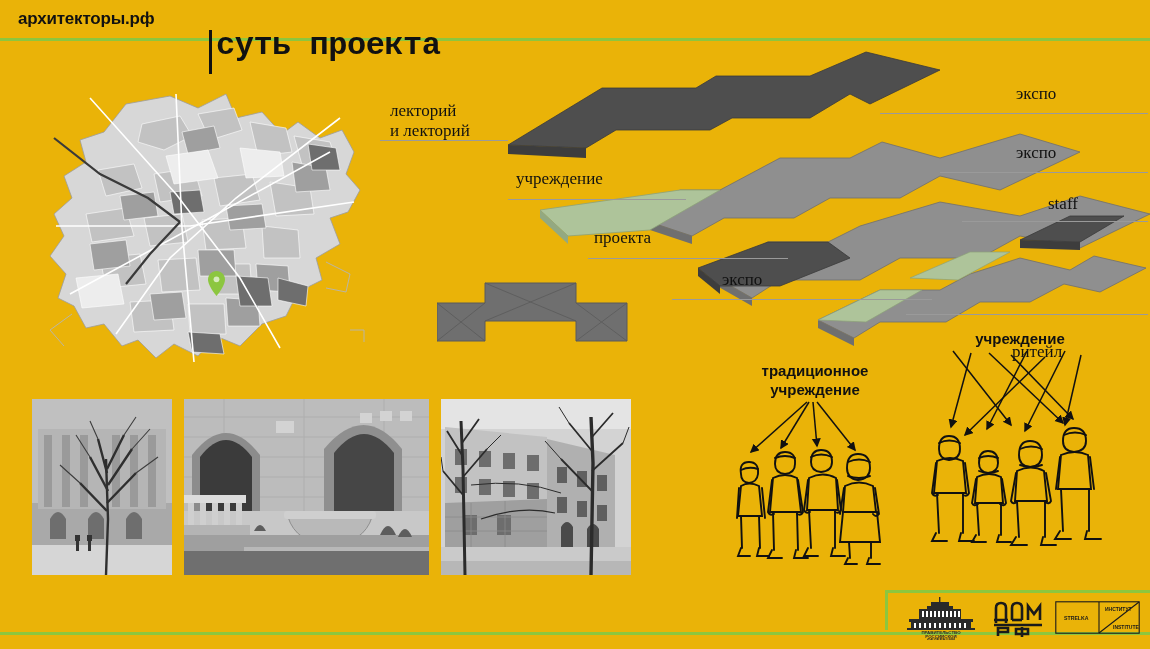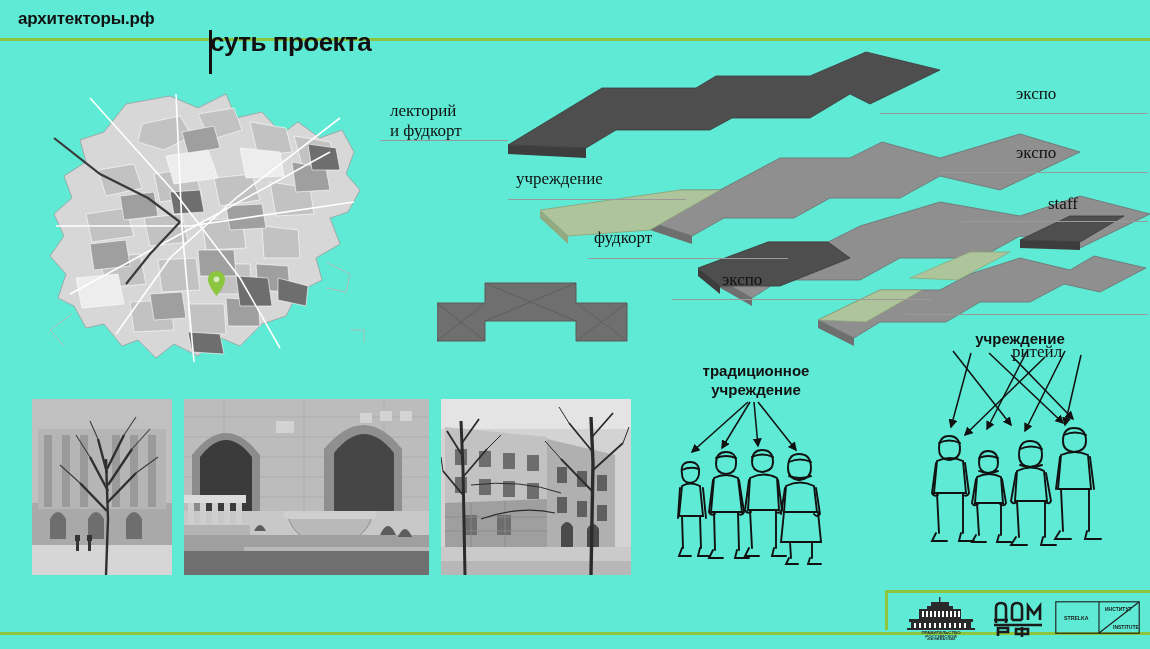--- a/index.html
+++ b/index.html
@@ -7,21 +7,21 @@
     padding: 0;
     background: #ffffff;
   }
   body {
     font-family: "Liberation Sans", sans-serif;
   }
   #slide {
     position: relative;
     width: 1150px;
     height: 649px;
-    background: #5eead4;
+    background: #eab308;
     overflow: hidden;
   }
 
   
   .rule-top {
     position: absolute;
     left: 0; top: 38px;
     width: 1150px; height: 3px;
     background: #8cc63f;
   }
@@ -58,27 +58,27 @@
   .brand-divider {
     position: absolute;
     left: 209px; top: 30px;
     width: 3px; height: 44px;
     background: #111;
   }
 
   
   .slide-title {
     position: absolute;
-    left: 210px; top: 27px;
-    font-size: 26px;
+    left: 216px; top: 27px;
+    font-size: 32px;
     font-weight: bold;
     color: #111;
     letter-spacing: -0.5px;
     white-space: nowrap;
-    font-family: Liberation Sans, sans-serif;
+    font-family: Liberation Mono, monospace;
   }
 
   
   .map-wrap {
     position: absolute;
     left: 30px; top: 78px;
     width: 352px; height: 300px;
   }
   .map-svg { display: block; width: 100%; height: 100%; }
   .pin {
@@ -149,21 +149,21 @@
   
   .plan-wrap {
     position: absolute;
     left: 437px; top: 281px;
     width: 195px; height: 65px;
   }
   .plan-wrap svg { display: block; width: 100%; height: 100%; }
 
   
   .people-block { position: absolute; }
-  #people-trad  { left: 656px; top: 362px; width: 200px; height: 220px; }
+  #people-trad  { left: 715px; top: 362px; width: 200px; height: 220px; }
   #people-part  { left: 915px; top: 330px; width: 210px; height: 252px; }
 
   .people-caption {
     font-family: "Liberation Sans", sans-serif;
     font-size: 15px;
     font-weight: bold;
     color: #111;
     text-align: center;
     line-height: 1.25;
     white-space: nowrap;
@@ -445,28 +445,28 @@
         <path d="M530 248 L590 222 L630 222 L578 250 Z" fill="#aec49a" stroke="#8da278" stroke-width="0.7"></path>
 
         <path d="M640 210 L690 186 L744 186 L700 212 Z" fill="#4e4e4e" stroke="#3a3a3a" stroke-width="0.8"></path>
         <path d="M640 210 L700 212 L700 220 L640 218 Z" fill="#3d3d3d"></path>
       </g>
     </svg>
   </div>
 
   <div class="iso-label" id="lbl-lektory">
     <div>лекторий</div>
-    <div>и фудкорт</div>
+    <div>и лекторий</div>
   </div>
   <div class="leader" id="led-lektory"></div>
 
   <div class="iso-label" id="lbl-coworking">учреждение</div>
   <div class="leader" id="led-coworking"></div>
 
-  <div class="iso-label" id="lbl-foodcourt">фудкорт</div>
+  <div class="iso-label" id="lbl-foodcourt">проекта</div>
   <div class="leader" id="led-foodcourt"></div>
 
   <div class="iso-label" id="lbl-expo-b">экспо</div>
   <div class="leader" id="led-expo-b"></div>
 
   <div class="iso-label right" id="lbl-expo-r1">экспо</div>
   <div class="leader" id="led-expo-r1"></div>
 
   <div class="iso-label right" id="lbl-expo-r2">экспо</div>
   <div class="leader" id="led-expo-r2"></div>

